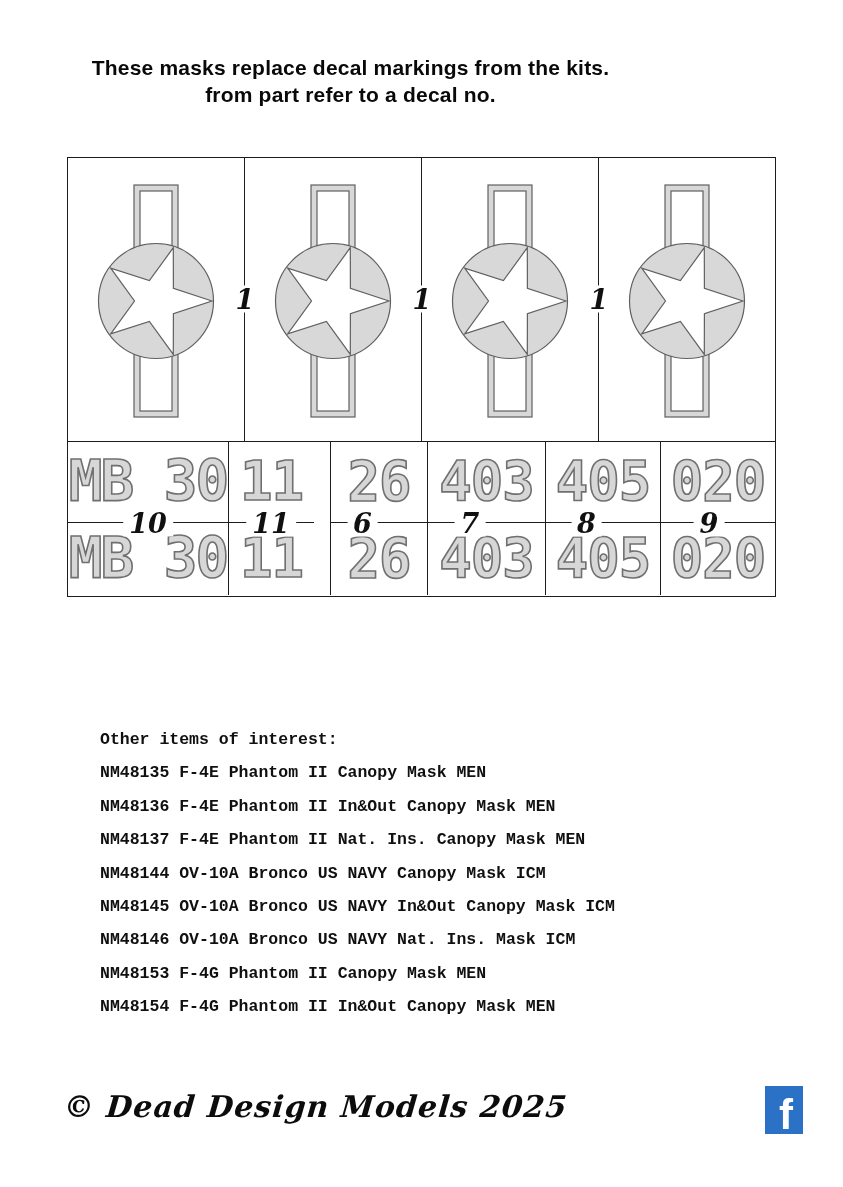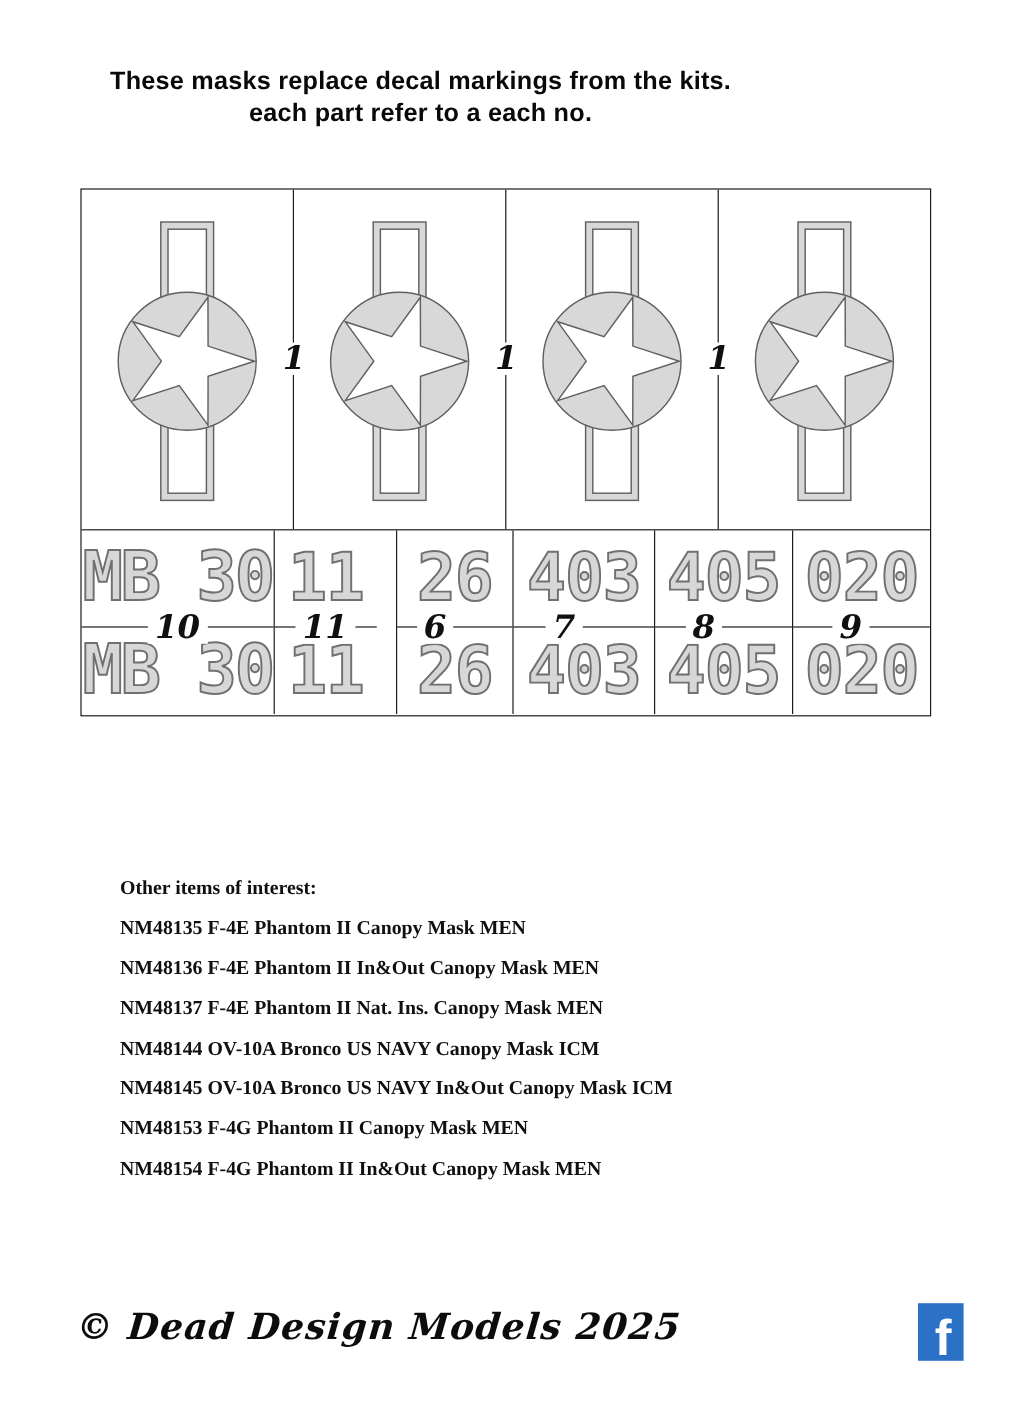--- a/index.html
+++ b/index.html
@@ -51,21 +51,21 @@
   .ref-tag{
     position:absolute;transform:translate(-50%,-50%);z-index:3;
     background:#ffffff;padding:0 6px;line-height:1;
     font-family:"DejaVu Serif",serif;font-style:italic;font-weight:bold;
     font-size:27px;color:#101010;
   }
 
   
   .items{
     position:absolute;left:100px;top:723px;
-    font-family:Liberation Serif, serif;
+    font-family:Liberation Mono, monospace;
     font-weight:bold;font-size:16.5px;color:#101010;
   }
   .items .line{line-height:33.4px;white-space:pre;}
 
   
   .copyright{
     position:absolute;left:64px;top:1089px;
     font-family:"DejaVu Serif",serif;font-style:italic;font-weight:bold;
     font-size:30px;color:#0c0c0c;transform:skewX(-5deg);
     white-space:nowrap;letter-spacing:1px;
@@ -84,21 +84,21 @@
     font-size:42px;color:#ffffff;line-height:0.88;position:relative;left:2px;
   }
 </style>
 </head>
 <body>
 
 <div class="sheet">
 
   <div class="title">
     <div>These masks replace decal markings from the kits.</div>
-    <div>each part refer to a each no.</div>
+    <div>from part refer to a decal no.</div>
   </div>
 
   <div class="mask-box">
 
     <div class="star-row">
 
       <div class="star-panel">
         <svg width="176" height="280" viewBox="0 0 176 280">
           <g stroke="#606060" stroke-width="1.2">
             <rect x="66" y="25" width="44" height="232" fill="#d8d8d8"></rect>
@@ -208,20 +208,21 @@
     </div>
   </div>
 
   <div class="items">
     <div class="line">Other items of interest:</div>
     <div class="line">NM48135 F-4E Phantom II Canopy Mask MEN</div>
     <div class="line">NM48136 F-4E Phantom II In&amp;Out Canopy Mask MEN</div>
     <div class="line">NM48137 F-4E Phantom II Nat. Ins. Canopy Mask MEN</div>
     <div class="line">NM48144 OV-10A Bronco US NAVY Canopy Mask ICM</div>
     <div class="line">NM48145 OV-10A Bronco US NAVY In&amp;Out Canopy Mask ICM</div>
+    <div class="line">NM48146 OV-10A Bronco US NAVY Nat. Ins. Mask ICM</div>
     <div class="line">NM48153 F-4G Phantom II Canopy Mask MEN</div>
     <div class="line">NM48154 F-4G Phantom II In&amp;Out Canopy Mask MEN</div>
   </div>
 
   <div class="copyright">© Dead Design Models 2025</div>
 
 
   <div class="fb-badge" style="background: rgb(43, 114, 199);">
     <span>f</span>
   </div>

